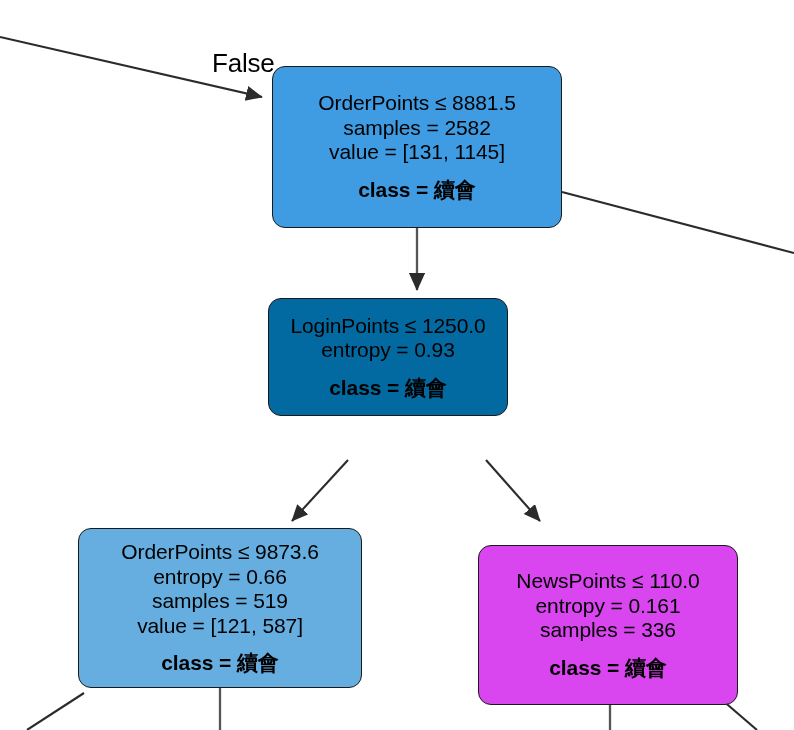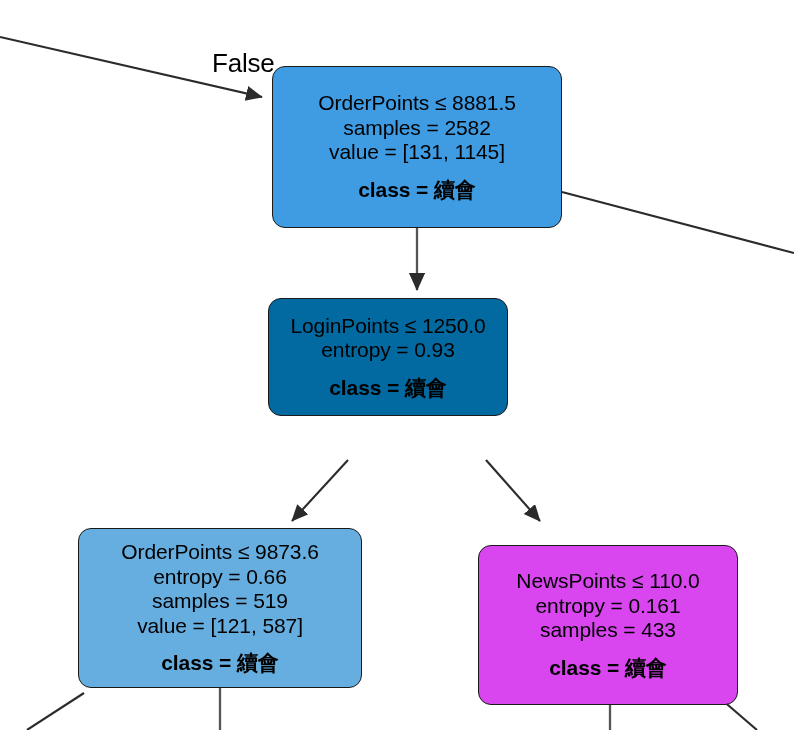--- a/index.html
+++ b/index.html
@@ -108,17 +108,17 @@
     <span class="node-line">OrderPoints ≤ 9873.6</span>
     <span class="node-line">entropy = 0.66</span>
     <span class="node-line">samples = 519</span>
     <span class="node-line">value = [121, 587]</span>
     <span class="node-line class-line">class = 續會</span>
   </div>
 
   <div class="tree-node" style="left:478px; top:528px; width:260px; height:160px; background:#d946ef;margin-top:17px;">
     <span class="node-line">NewsPoints ≤ 110.0</span>
     <span class="node-line">entropy = 0.161</span>
-    <span class="node-line">samples = 433</span>
+    <span class="node-line">samples = 336</span>
     <span class="node-line class-line">class = 續會</span>
   </div>
 
 </div>
 
 </body></html>

